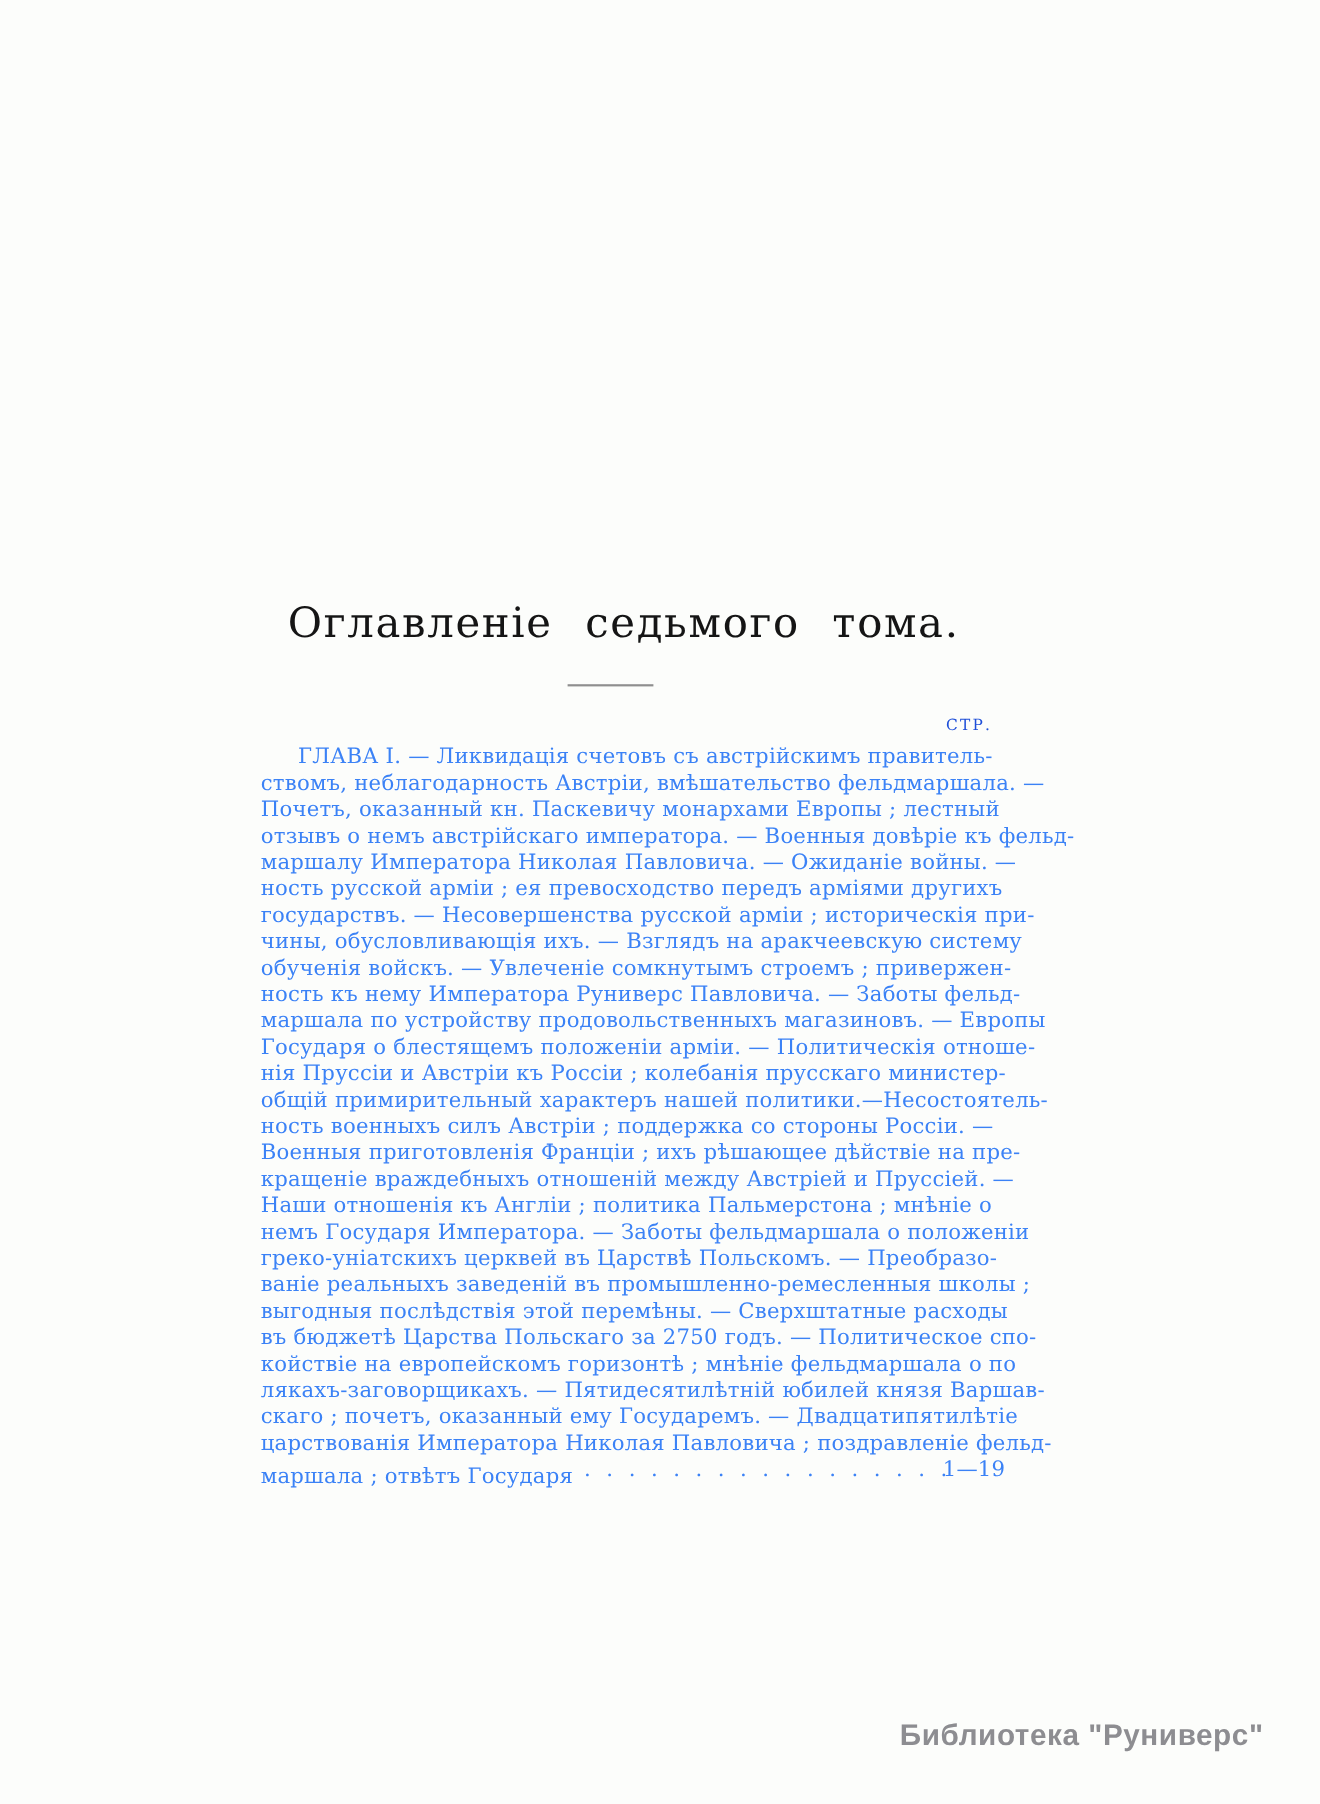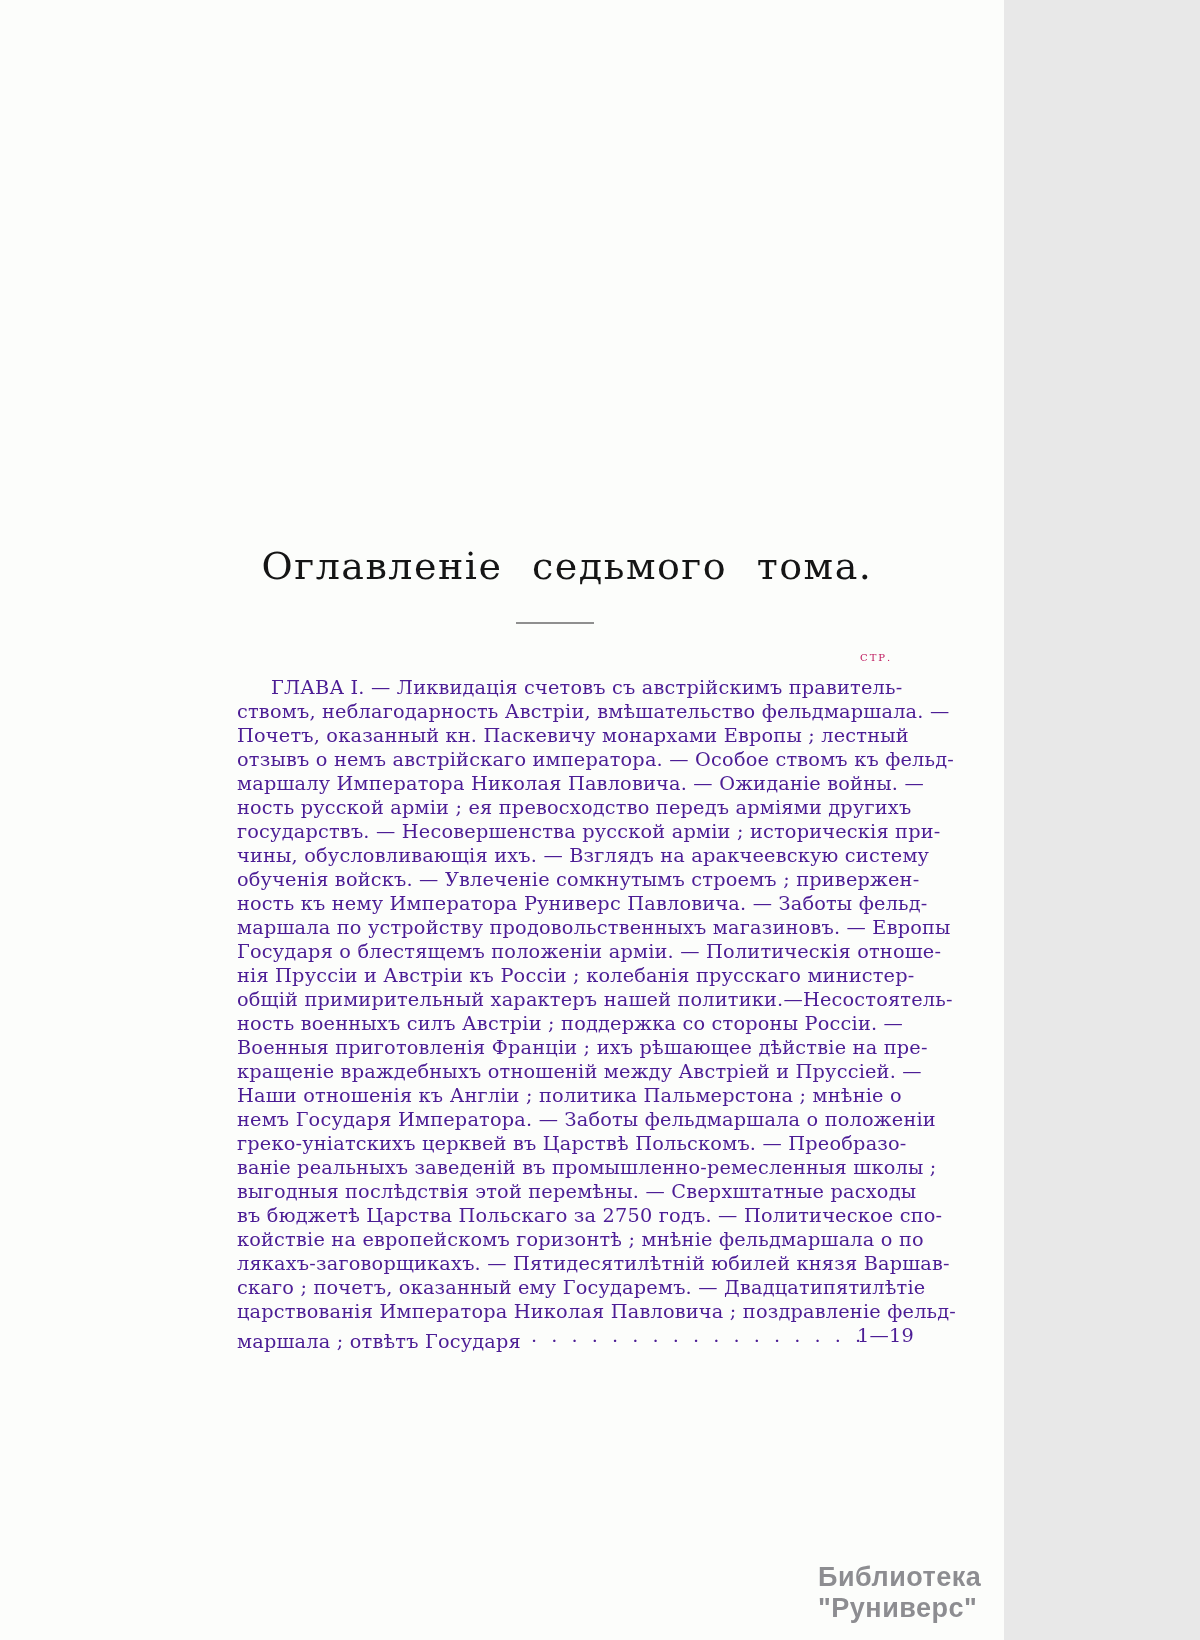--- a/index.html
+++ b/index.html
@@ -2,21 +2,21 @@
 <html><head>
 <meta charset="utf-8">
 <style>
   html, body {
     margin: 0;
     padding: 0;
     background: #e8e8e8;
   }
   .page {
     position: relative;
-    width: 1004px;
+    width: 1200px;
     height: 1640px;
     background: #fcfdfb;
     overflow: hidden;
     font-family: "DejaVu Serif", serif;
     color: #1b1b1b;
   }
 
   
   .title-wrap {
     position: absolute;
@@ -39,35 +39,35 @@
     width: 78px;
     height: 2px;
     background: #8f8f8f;
   }
 
   
   .col-header {
     position: absolute;
     top: 652px;
     left: 860px;
-    font-size: 10px;
+    font-size: 14px;
     letter-spacing: 2px;
-    color: #be185d;
+    color: #1d4ed8;
   }
 
   
   .entry {
     position: absolute;
     top: 676px;
     left: 237px;
     width: 568px;
     font-size: 19.3px;
     line-height: 24px;
     letter-spacing: 0.2px;
-    color: #4c1d95;
+    color: #3b82f6;
   }
   .toc-line {
     height: 24px;
     text-align: justify;
     text-align-last: justify;
     text-justify: inter-word;
     white-space: nowrap;      
   }
   .toc-line.indent {
     padding-left: 34px;
@@ -116,21 +116,21 @@
   </div>
 
   <div class="title-rule"></div>
 
   <div class="col-header">СТР.</div>
 
   <div class="entry">
     <div class="toc-line indent">ГЛАВА I. — Ликвидація счетовъ съ австрійскимъ правитель-</div>
     <div class="toc-line">ствомъ, неблагодарность Австріи, вмѣшательство фельдмаршала. —</div>
     <div class="toc-line">Почетъ, оказанный кн. Паскевичу монархами Европы ; лестный</div>
-    <div class="toc-line">отзывъ о немъ австрійскаго императора. — Особое ствомъ къ фельд-</div>
+    <div class="toc-line">отзывъ о немъ австрійскаго императора. — Военныя довѣріе къ фельд-</div>
     <div class="toc-line">маршалу Императора Николая Павловича. — Ожиданіе войны. —</div>
     <div class="toc-line">ность русской арміи ; ея превосходство передъ арміями другихъ</div>
     <div class="toc-line">государствъ. — Несовершенства русской арміи ; историческія при-</div>
     <div class="toc-line">чины, обусловливающія ихъ. — Взглядъ на аракчеевскую систему</div>
     <div class="toc-line">обученія войскъ. — Увлеченіе сомкнутымъ строемъ ; привержен-</div>
     <div class="toc-line">ность къ нему Императора Руниверс Павловича. — Заботы фельд-</div>
     <div class="toc-line">маршала по устройству продовольственныхъ магазиновъ. — Европы</div>
     <div class="toc-line">Государя о блестящемъ положеніи арміи. — Политическія отноше-</div>
     <div class="toc-line">нія Пруссіи и Австріи къ Россіи ; колебанія прусскаго министер-</div>
     <div class="toc-line">общій примирительный характеръ нашей политики.—Несостоятель-</div>

